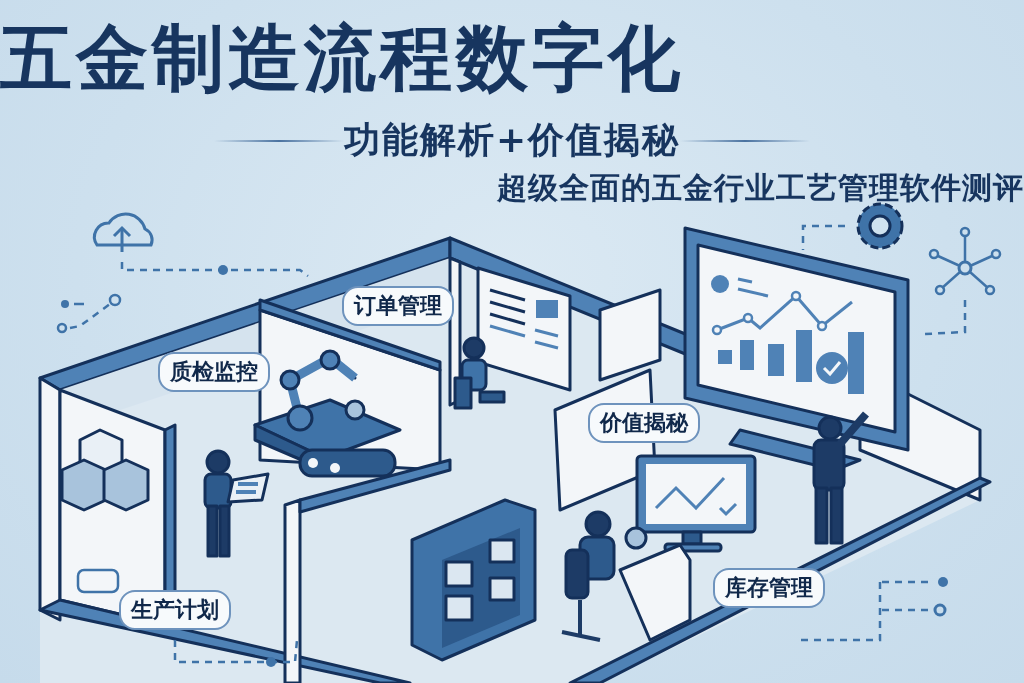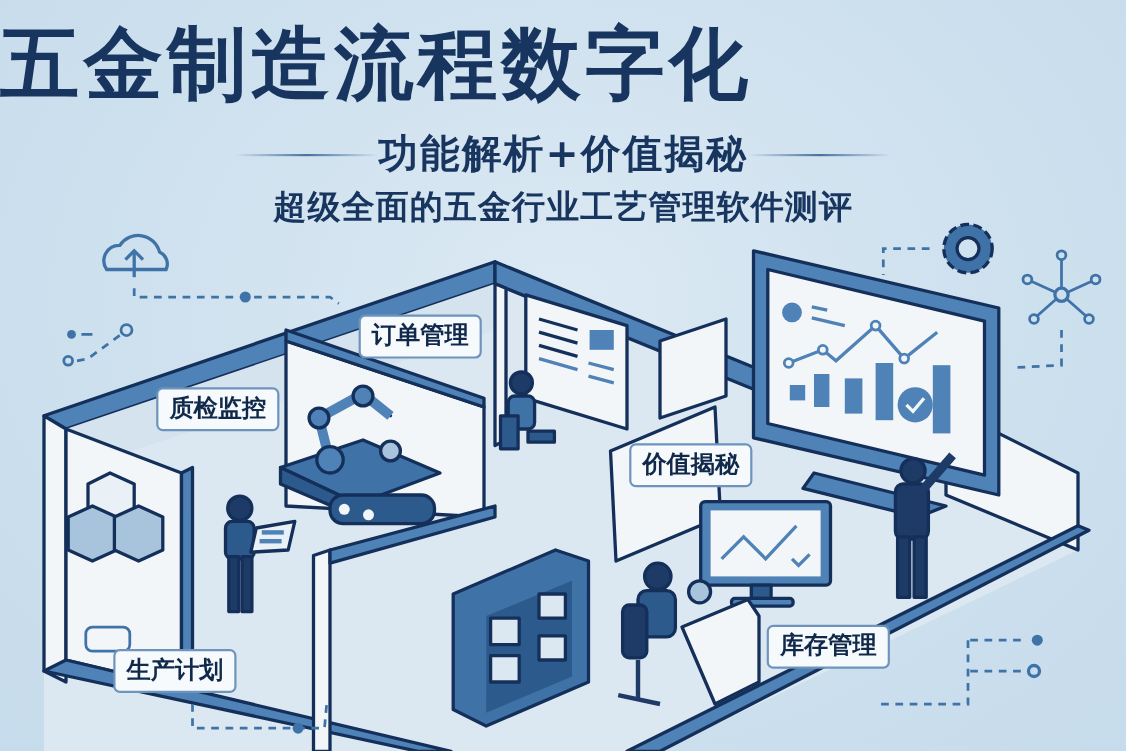--- a/index.html
+++ b/index.html
@@ -2,23 +2,23 @@
 <html><head>
 <meta charset="utf-8">
 <style>
   html,body{margin:0;padding:0;}
   body{width:1024px;height:683px;overflow:hidden;background:#cfe2ef;font-family:"DejaVu Sans",sans-serif;position:relative;}
   .bg{position:absolute;inset:0;background:radial-gradient(ellipse at 50% 40%, #dbe9f3 0%, #cde0ee 60%, #c6dbeb 100%);}
   .title{position:absolute;left:0;right:0;top:16px;text-align:left;font-weight:bold;font-size:72px;color:#17355f;letter-spacing:4px;line-height:84px;}
   .sub1-wrap{position:absolute;left:0;right:0;top:116px;display:flex;justify-content:center;align-items:center;}
   .sub1{font-size:36px;font-weight:bold;color:#17355f;letter-spacing:2px;}
   .rule{width:130px;height:2px;background:linear-gradient(90deg,rgba(60,100,150,0),#4a72a0,rgba(60,100,150,0));}
-  .sub2{position:absolute;left:0;right:0;top:168px;text-align:center;font-size:30px;font-weight:bold;color:#17355f;letter-spacing:1px;}
+  .sub2{position:absolute;left:0;right:0;top:168px;text-align:right;font-size:30px;font-weight:bold;color:#17355f;letter-spacing:1px;}
   svg.scene{position:absolute;left:0;top:0;}
-  .label{position:absolute;background:#f7fafc;border:2px solid #6e93bd;border-radius:6px;color:#10284a;font-size:22px;font-weight:bold;padding:4px 10px;line-height:28px;white-space:nowrap;}
+  .label{position:absolute;background:#f7fafc;border:2px solid #6e93bd;border-radius:16px;color:#10284a;font-size:22px;font-weight:bold;padding:4px 10px;line-height:28px;white-space:nowrap;margin-left:16px;}
 </style>
 </head>
 <body>
 
 <div class="bg"></div>
 
 <div class="title">五金制造流程数字化</div>
 <div class="sub1-wrap">
   <div class="rule"></div>
   <div class="sub1">功能解析+价值揭秘</div>

